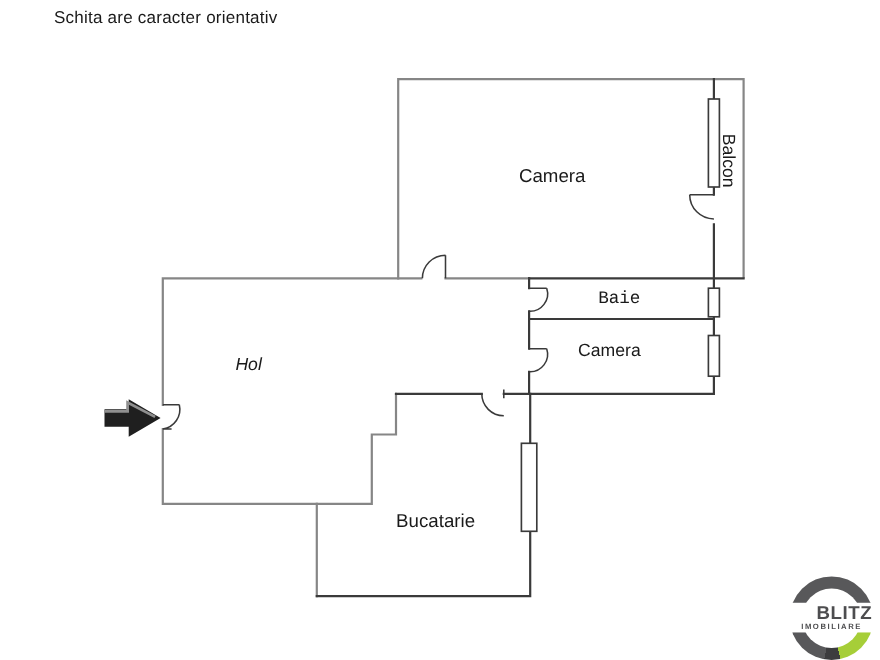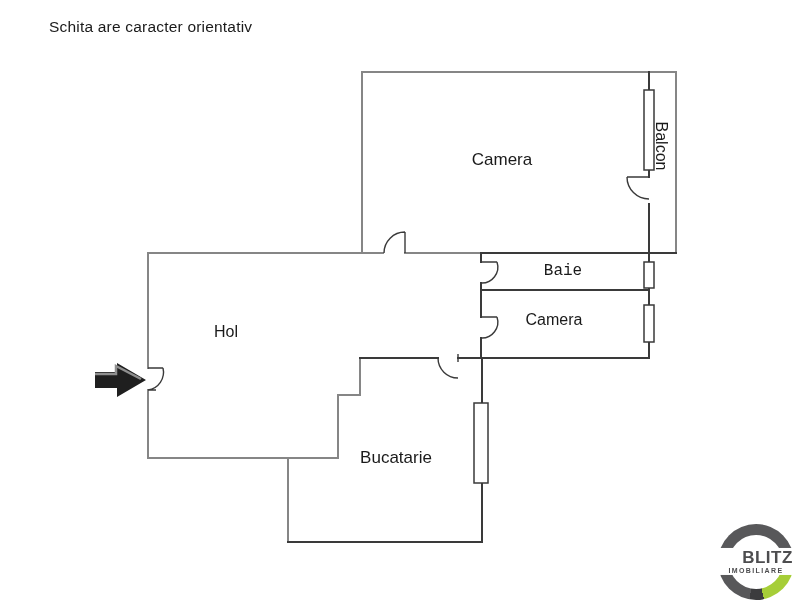--- a/index.html
+++ b/index.html
@@ -2,21 +2,21 @@
 <html style="--text: #1a1a1a; --wall-light: #868686; --wall-dark: #3a3a3a; --logo-ring-gray: #58585a; --logo-green: #a6ce38; --arrow-black: #1f1f1f; --arrow-highlight: #8f8f8f;"><head>
 <meta charset="utf-8">
 <style>
   html,body{margin:0;padding:0;}
   body{
     width:800px;height:600px;position:relative;background:#ffffff;
     font-family:"Liberation Sans","DejaVu Sans",sans-serif;
     overflow:hidden;
   }
   .title{
-    position:absolute;left:49px;top:18px;
+    position:absolute;left:49px;top:8px;
     font-size:15.5px;color:var(--text,#1a1a1a);letter-spacing:.2px;
   }
   .plan-svg{position:absolute;left:0;top:0;}
   .wall-light{stroke:var(--wall-light,#868686);stroke-width:2;fill:none;stroke-linecap:square;}
   .wall-dark{stroke:var(--wall-dark,#3a3a3a);stroke-width:2;fill:none;stroke-linecap:square;}
   .door{stroke:var(--wall-dark,#3a3a3a);stroke-width:1.4;fill:none;}
   .window{fill:#ffffff;stroke:var(--wall-dark,#3a3a3a);stroke-width:1.5;}
   .room-label{
     position:absolute;transform:translate(-50%,-50%);
     font-size:16px;color:var(--text,#1a1a1a);white-space:nowrap;
@@ -95,22 +95,22 @@
   <g>
     <polygon class="arrow-main" points="95,372 117,372 117,363 146,380 117,397 117,388 95,388"></polygon>
     <path class="arrow-bevel" d="M95,374 L116,374 L116,366 L141,379"></path>
   </g>
 </svg>
 
 <div class="room-label big" style="left:502px;top:160px;">Camera</div>
 <div class="room-label rot" style="left:661px;top:146px;">Balcon</div>
 <div class="room-label" style="left:563px;top:271px;font-family:Liberation Mono, monospace;">Baie</div>
 <div class="room-label" style="left:554px;top:320px;">Camera</div>
-<div class="room-label" style="left:226px;top:332px;">Hol</div>
-<div class="room-label big" style="left:396px;top:458px;">Bucatarie</div>
+<div class="room-label" style="left:226px;top:332px;font-style:italic;">Hol</div>
+<div class="room-label big" style="left:396px;top:474px;">Bucatarie</div>
 
 <div class="logo">
   <div class="ring"></div>
   <div class="text">
     <div class="l1">BLITZ</div>
     <div class="l2">IMOBILIARE</div>
   </div>
 </div>
 
 </body></html>

